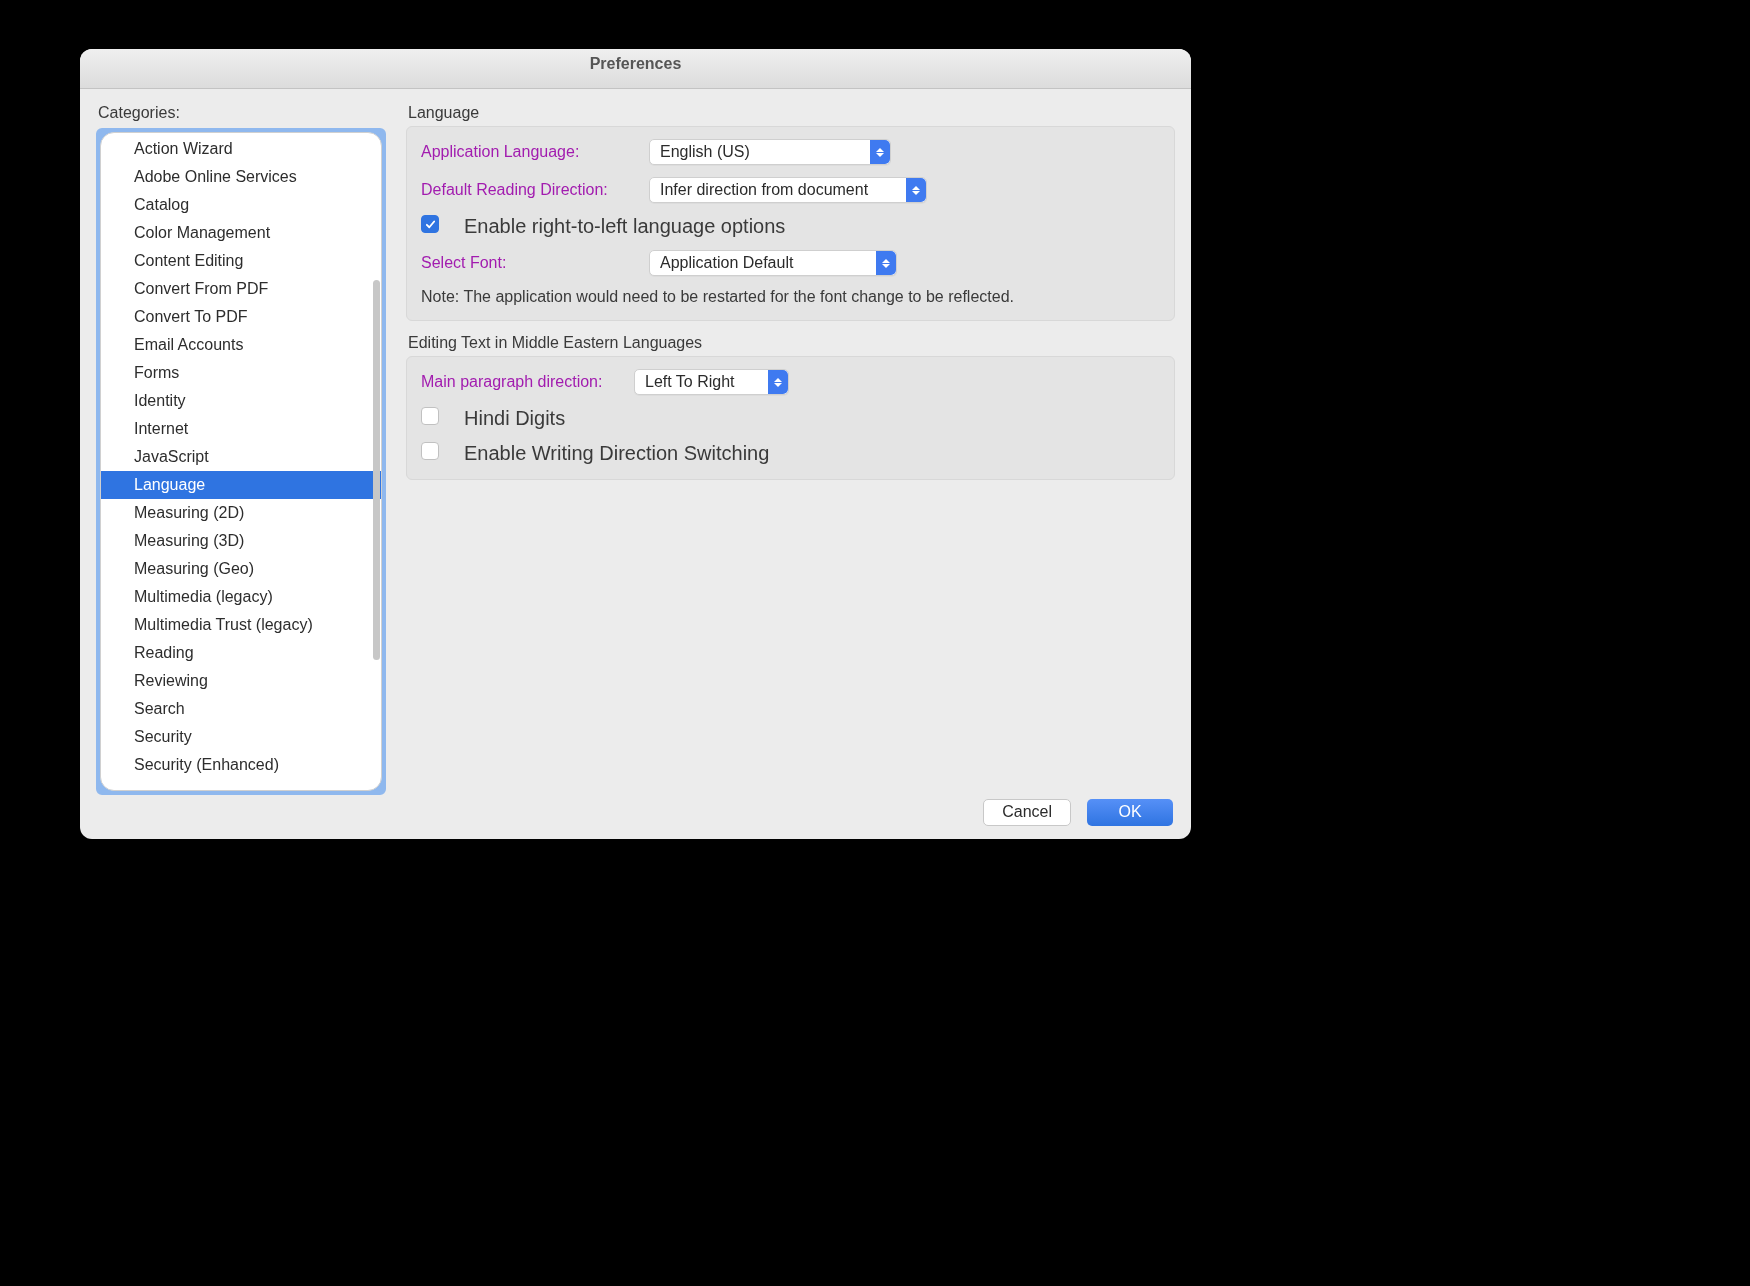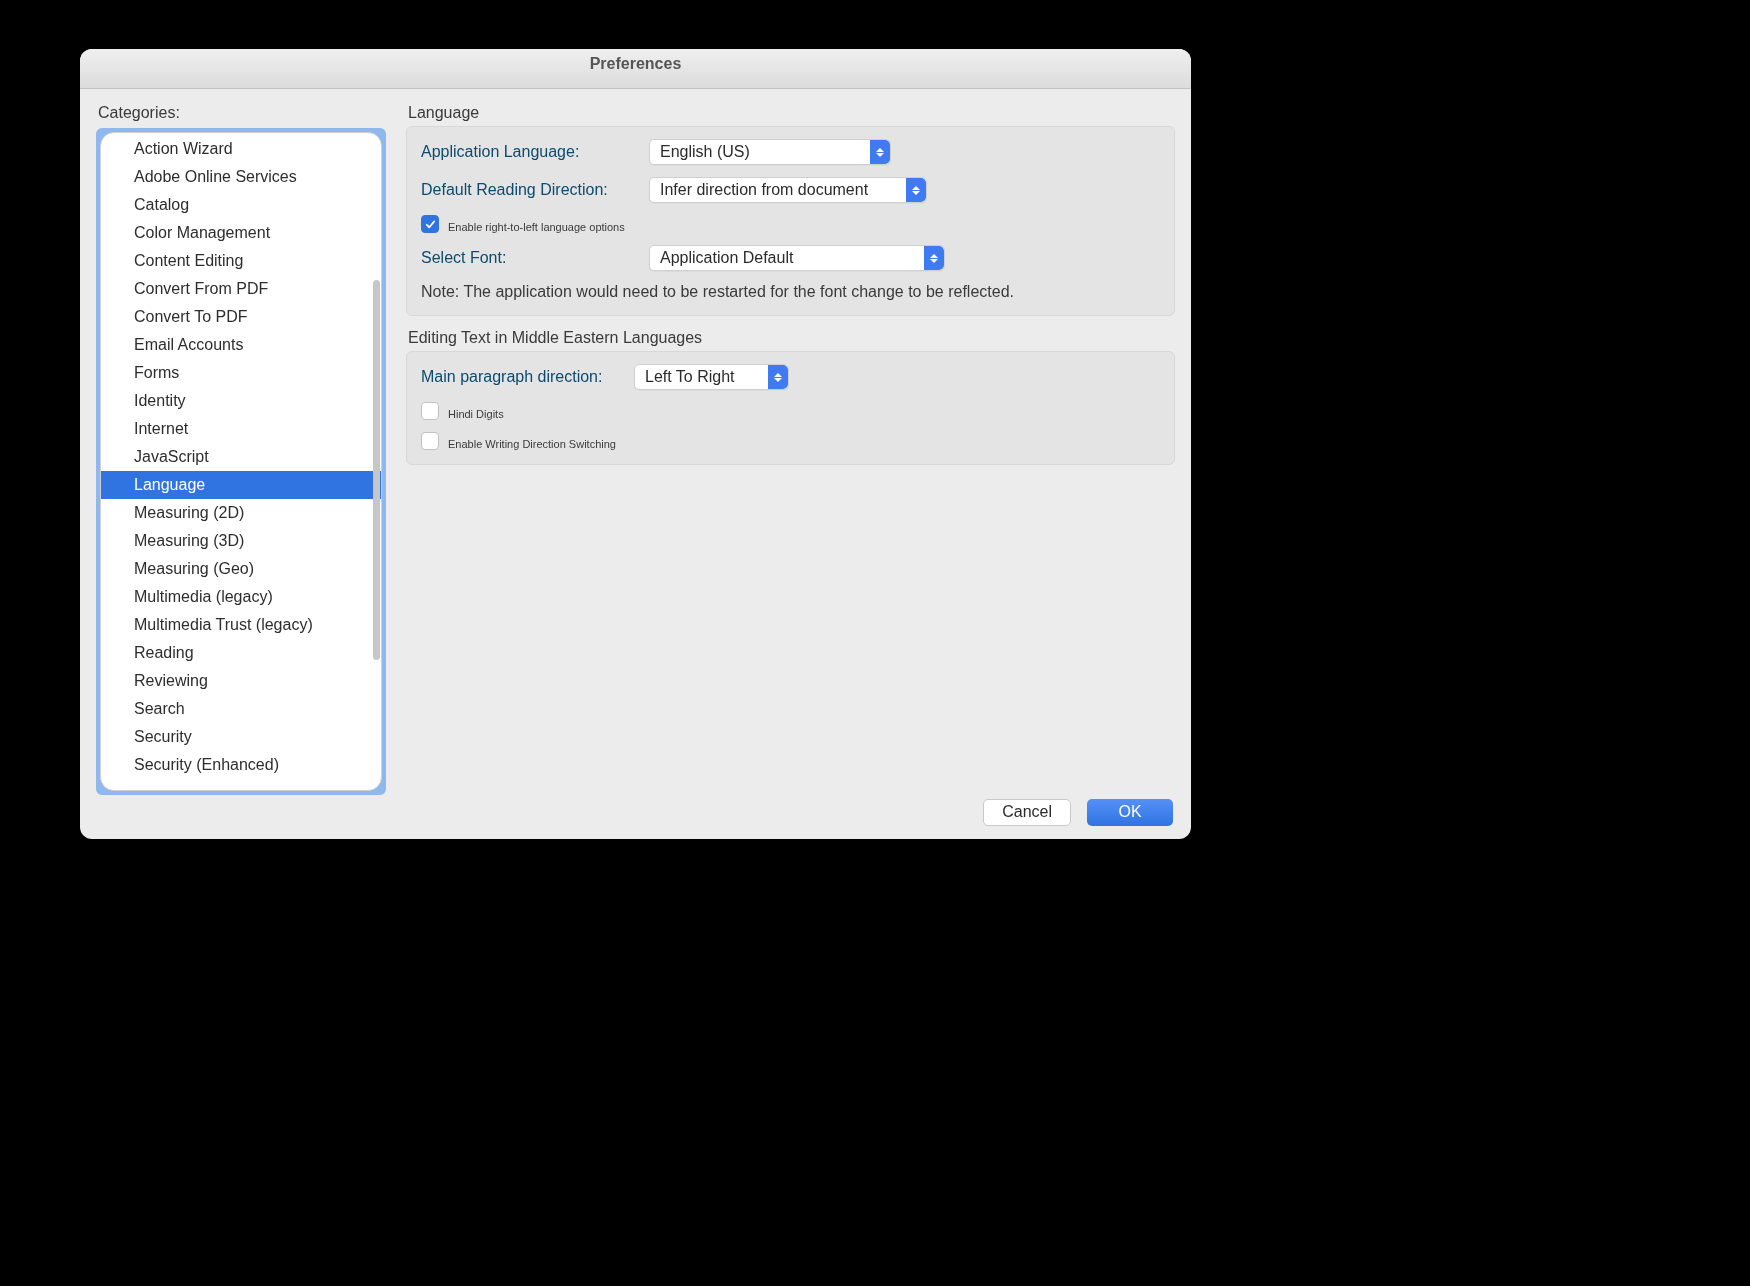--- a/index.html
+++ b/index.html
@@ -114,21 +114,21 @@
   }
   .row {
     display: flex;
     align-items: center;
     margin-bottom: 12px;
   }
   .row:last-child { margin-bottom: 0; }
   .row .lbl {
     width: 228px;
     font-size: 16px;
-    color: #0c4a6e;
+    color: #a21caf;
   }
 
   .select {
     position: relative;
     display: inline-flex;
     align-items: center;
     height: 26px;
     background: #fff;
     border: 1px solid #cfcfcf;
     border-radius: 5px;
@@ -153,23 +153,23 @@
   .tri-up, .tri-down {
     width: 0; height: 0;
     border-left: 4px solid transparent;
     border-right: 4px solid transparent;
   }
   .tri-up { border-bottom: 4px solid #fff; }
   .tri-down { border-top: 4px solid #fff; }
 
   .cb {
     display: inline-flex;
-    align-items: flex-end;
-    gap: 9px;
-    font-size: 11px;
+    align-items: flex-start;
+    gap: 25px;
+    font-size: 20px;
   }
   .cb .box {
     width: 18px; height: 18px;
     border: 1px solid #c1c1c1;
     border-radius: 4px;
     background: #fff;
     display: flex; align-items: center; justify-content: center;
   }
   .cb.checked .box {
     background: #2f74e1;
@@ -298,21 +298,21 @@
                 <svg class="ck" viewBox="0 0 12 12">
                   <path d="M2 6.3 L4.7 9 L10 2.7" stroke="#fff" stroke-width="2" fill="none" stroke-linecap="round" stroke-linejoin="round"></path>
                 </svg>
               </span>
               <span>Enable right-to-left language options</span>
             </label>
           </div>
 
           <div class="row">
             <div class="lbl">Select Font:</div>
-            <div class="select" style="width:296px">
+            <div class="select" style="width:248px">
               <span class="sel-text">Application Default</span>
               <span style="flex:1"></span>
               <span class="sel-btn">
                 <span class="tri-up"></span>
                   <span class="tri-down"></span>
               </span>
             </div>
           </div>
 
           <div class="note">Note: The application would need to be restarted for the font change to be reflected.</div>

